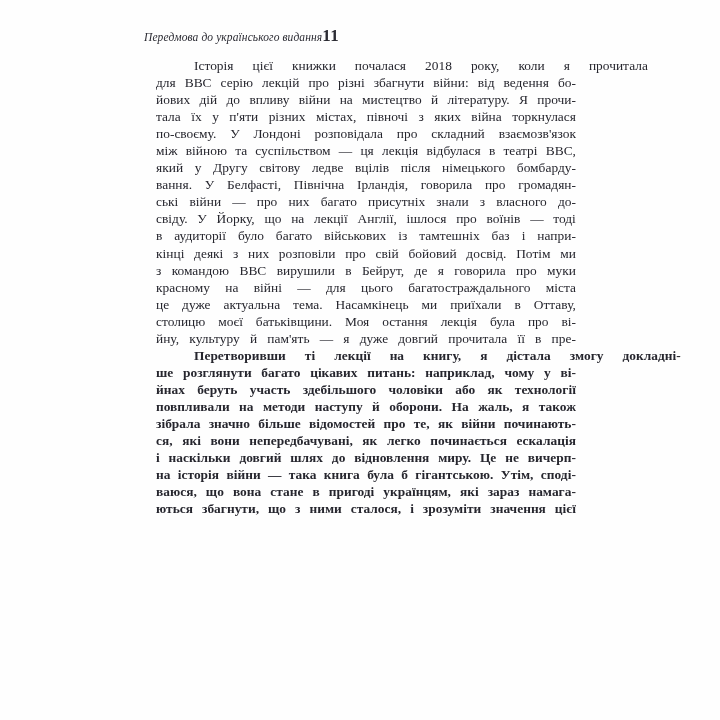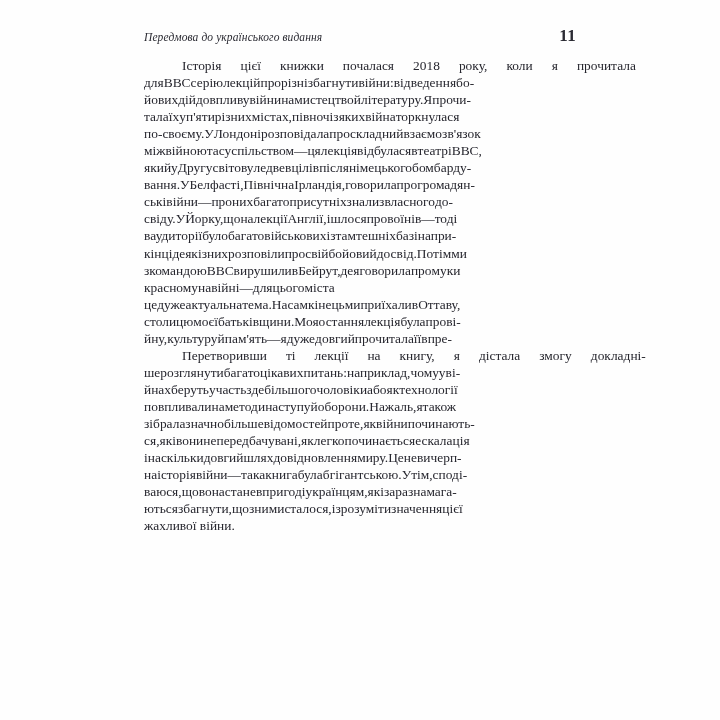--- a/index.html
+++ b/index.html
@@ -23,21 +23,21 @@
   }
 
   
   .running-head {
     position: absolute;
     left: 144px;
     top: 26px;
     width: 432px;
     display: flex;
     align-items: baseline;
-    justify-content: space-between;
+    justify-content: flex-start;
   }
   .running-head-title {
     font-style: italic;
     font-size: 11.5px;
     letter-spacing: 0.1px;
     color: #2b2b33;
     white-space: nowrap;
   }
   .running-head-folio {
     font-size: 17px;
@@ -74,21 +74,23 @@
   .line {
     display: block;
     white-space: pre;
     text-indent: 0;
   }
   .line.indent {
     text-indent: 19px;
   }
   .line.justify {
     display: flex;
+    justify-content: space-between;
     white-space: normal;
+    margin-left: 12px;
   }
   .line.justify > span {
     white-space: pre;
   }
   .line.justify.indent::before {
     content: "";
     display: inline-block;
     width: 19px;
     flex: 0 0 19px;
   }
@@ -263,20 +265,21 @@
           <span>про</span>
           <span>муки</span>
         </span>
         <span class="line justify">
           <span>красному</span>
           <span>на</span>
           <span>війні</span>
           <span>—</span>
           <span>для</span>
           <span>цього</span>
+          <span>багатостраждального</span>
           <span>міста</span>
         </span>
         <span class="line justify">
           <span>це</span>
           <span>дуже</span>
           <span>актуальна</span>
           <span>тема.</span>
           <span>Насамкінець</span>
           <span>ми</span>
           <span>приїхали</span>
@@ -302,21 +305,21 @@
           <span>—</span>
           <span>я</span>
           <span>дуже</span>
           <span>довгий</span>
           <span>прочитала</span>
           <span>її</span>
           <span>в</span>
           <span>пре-</span>
         </span>
       </p>
-    <p class="para" style="color: rgb(38, 38, 46);">
+    <p class="para" style="color: rgb(38, 38, 46); font-weight: bold;">
         <span class="line justify indent">
           <span>Перетворивши</span>
           <span>ті</span>
           <span>лекції</span>
           <span>на</span>
           <span>книгу,</span>
           <span>я</span>
           <span>дістала</span>
           <span>змогу</span>
           <span>докладні-</span>
@@ -417,17 +420,16 @@
           <span>збагнути,</span>
           <span>що</span>
           <span>з</span>
           <span>ними</span>
           <span>сталося,</span>
           <span>і</span>
           <span>зрозуміти</span>
           <span>значення</span>
           <span>цієї</span>
         </span>
-        <span class="line">жахливої війни.</span>
       </p>
   </div>
 
 </div>
 
 </body></html>

